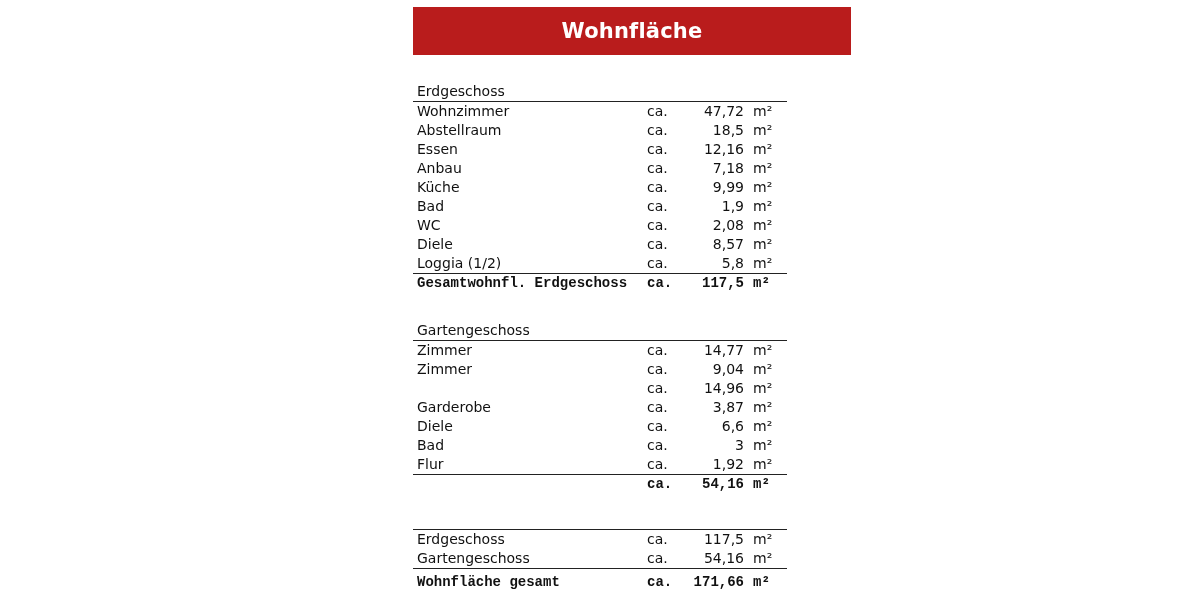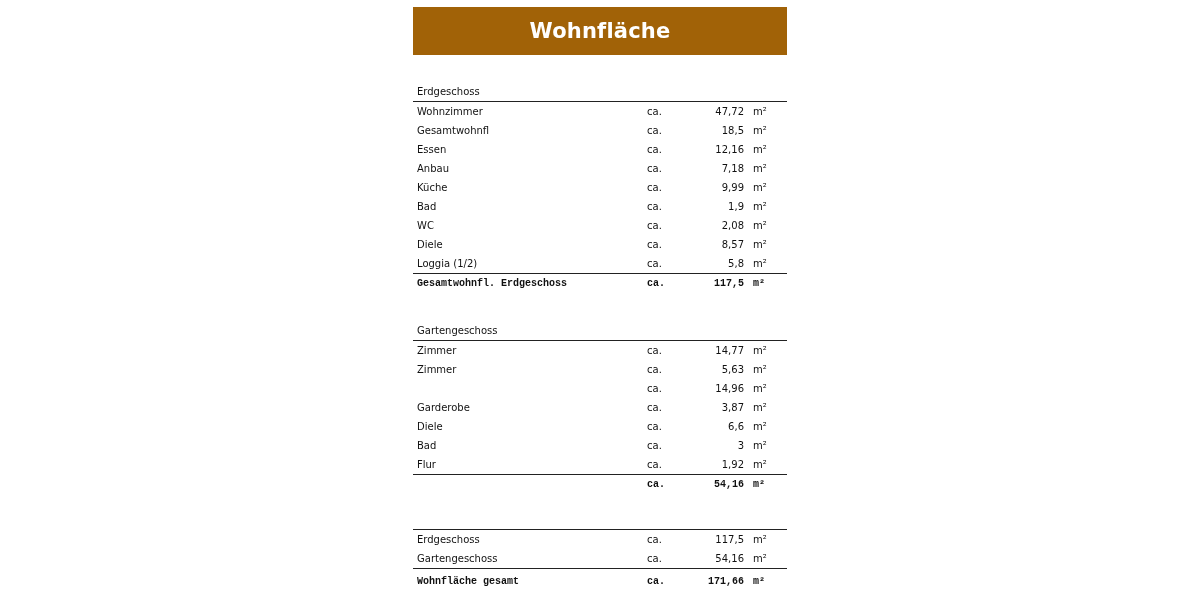--- a/index.html
+++ b/index.html
@@ -1,22 +1,22 @@
 <!DOCTYPE html>
 <html><head>
 <meta charset="utf-8">
 <style>
   html, body { margin:0; padding:0; background:#ffffff; }
   body { width:1200px; height:600px; position:relative; overflow:hidden;
          font-family:"DejaVu Sans","Liberation Sans",sans-serif; color:#111; }
-  .banner { position:absolute; left:413px; top:7px; width:374px; height:48px;
-            background:#a16207; display:flex; align-items:center; justify-content:center; }
+  .banner { position:absolute; left:413px; top:7px; width:438px; height:48px;
+            background:#b91c1c; display:flex; align-items:center; justify-content:center; }
   .banner span { color:#fff; font-weight:bold; font-size:21px; letter-spacing:0.2px; }
   .sheet { position:absolute; left:413px; width:374px; }
-  .row { position:relative; height:19px; font-size:10px; line-height:19px; }
+  .row { position:relative; height:19px; font-size:14px; line-height:19px; }
   .row .name { position:absolute; left:4px; top:0; white-space:nowrap; }
   .row .ca { position:absolute; left:234px; top:0; }
   .row .val { position:absolute; right:43px; top:0; text-align:center; }
   .row .unit { position:absolute; left:340px; top:0; }
   .row.bold { font-weight:bold; }
   .hdr { border-bottom:1.5px solid #222; }
   .tot { border-top:1.5px solid #222;font-family:Liberation Mono, monospace; }
   .topline { border-top:1.5px solid #222; }
 </style>
 </head>
@@ -30,21 +30,21 @@
   <div class="row hdr">
     <span class="name">Erdgeschoss</span>
   </div>
   <div class="row">
       <span class="name">Wohnzimmer</span>
       <span class="ca">ca.</span>
       <span class="val">47,72</span>
       <span class="unit">m²</span>
     </div>
   <div class="row">
-      <span class="name">Gesamtwohnfl</span>
+      <span class="name">Abstellraum</span>
       <span class="ca">ca.</span>
       <span class="val">18,5</span>
       <span class="unit">m²</span>
     </div>
   <div class="row">
       <span class="name">Essen</span>
       <span class="ca">ca.</span>
       <span class="val">12,16</span>
       <span class="unit">m²</span>
     </div>
@@ -98,21 +98,21 @@
   </div>
   <div class="row">
       <span class="name">Zimmer</span>
       <span class="ca">ca.</span>
       <span class="val">14,77</span>
       <span class="unit">m²</span>
     </div>
   <div class="row">
       <span class="name">Zimmer</span>
       <span class="ca">ca.</span>
-      <span class="val">5,63</span>
+      <span class="val">9,04</span>
       <span class="unit">m²</span>
     </div>
   <div class="row">
       <span class="ca">ca.</span>
       <span class="val">14,96</span>
       <span class="unit">m²</span>
     </div>
   <div class="row">
       <span class="name">Garderobe</span>
       <span class="ca">ca.</span>

